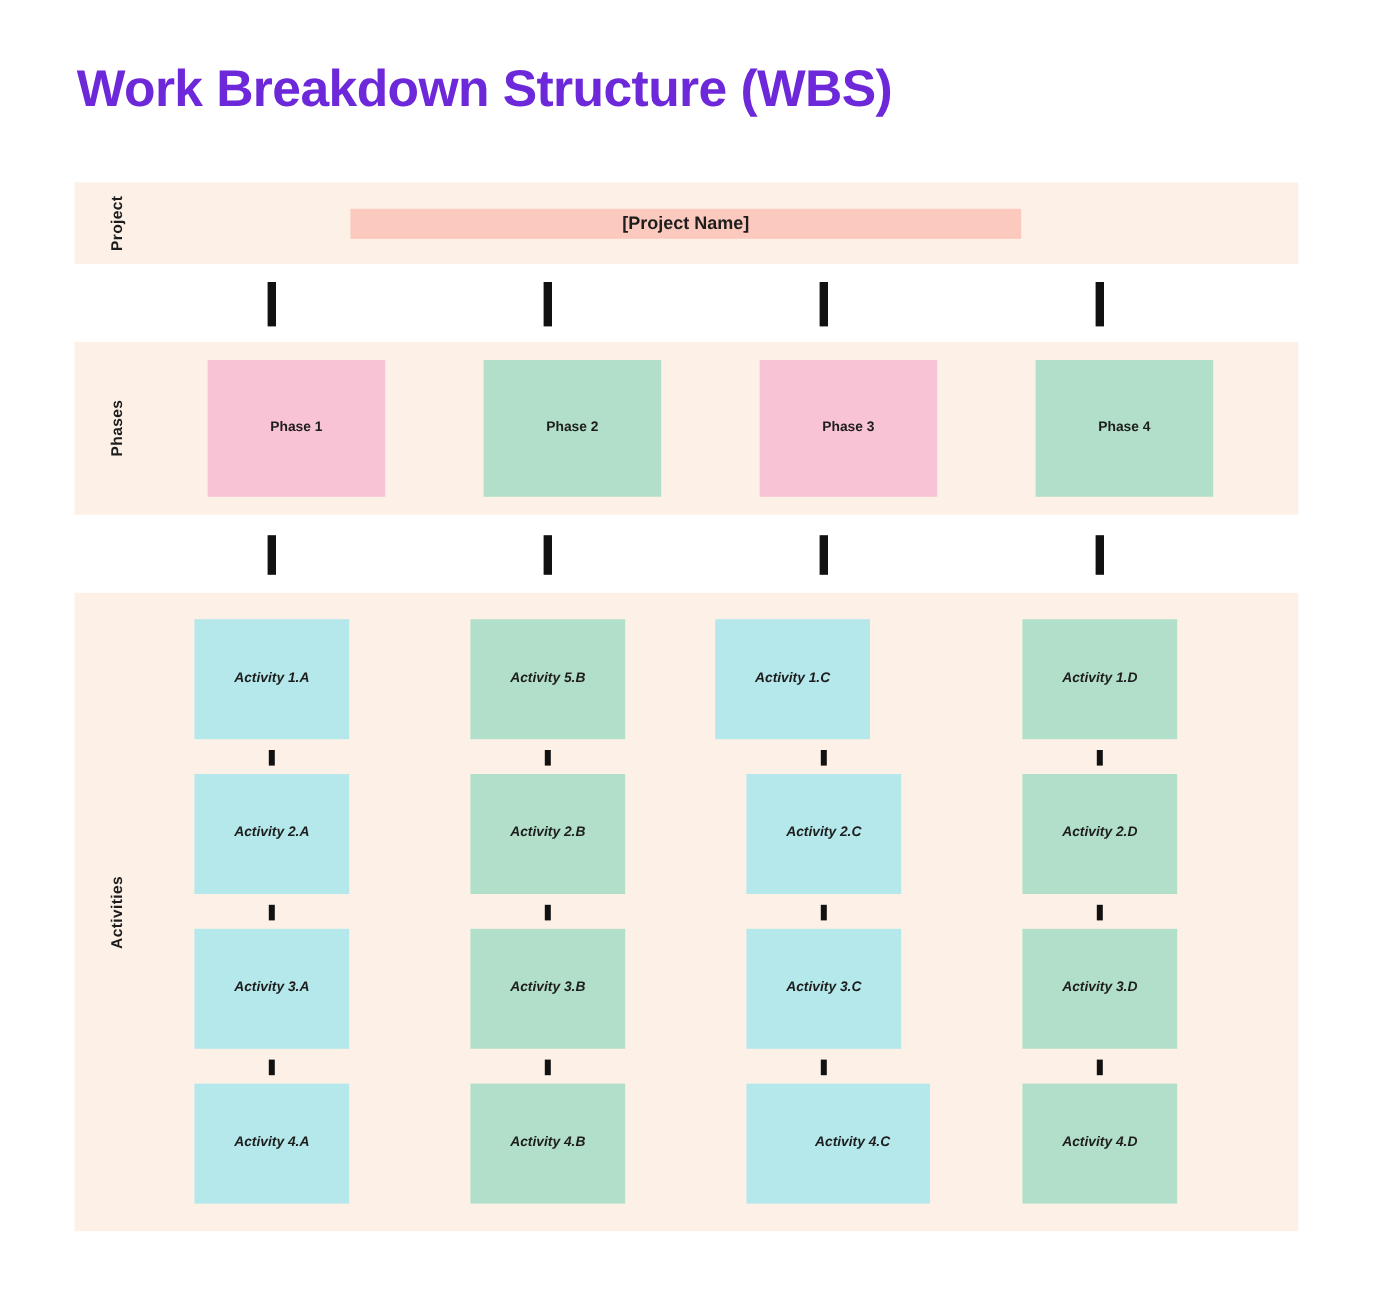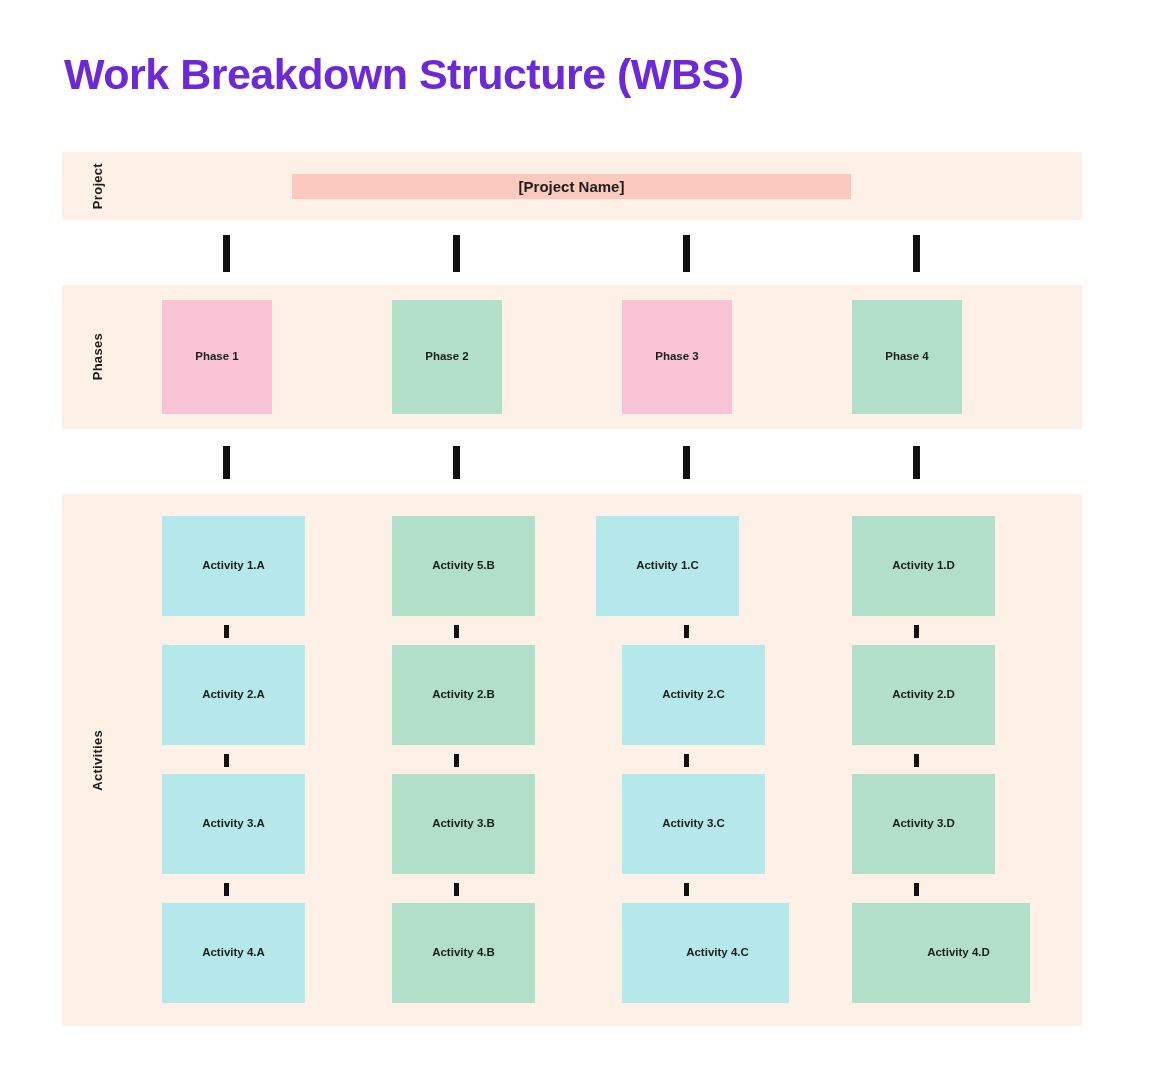--- a/index.html
+++ b/index.html
@@ -96,22 +96,22 @@
     position: absolute;
     display: flex;
     align-items: center;
     justify-content: center;
     font-size: 11.5px;
     font-weight: bold;
     color: #1d1d1d;
     text-align: center;
     line-height: 1.2;
   }
-  .phase-box    { width: 110px; height: 114px; }
-  .activity-box { width: 143px; height: 100px; }
+  .phase-box    { width: 148px; height: 114px; margin-left: 11px; }
+  .activity-box { width: 129px; height: 100px; font-style: italic; }
 
   .fill-pink { background: #f8c3d4; }
   .fill-mint { background: #b2dfc9; }
   .fill-cyan { background: #b5e8eb; }
 </style>
 </head>
 <body>
 
 <div class="page-title">Work Breakdown Structure (WBS)</div>
 
@@ -213,15 +213,15 @@
 </div>
 <div class="conn-sub" style="left:914px; top:625px;"></div>
 <div class="node-box activity-box fill-mint" style="left:852px; top:645px;">
   <span>Activity 2.D</span>
 </div>
 <div class="conn-sub" style="left:914px; top:754px;"></div>
 <div class="node-box activity-box fill-mint" style="left:852px; top:774px;">
   <span>Activity 3.D</span>
 </div>
 <div class="conn-sub" style="left:914px; top:883px;"></div>
-<div class="node-box activity-box fill-mint" style="left:852px; top:903px;padding-left:35px;">
+<div class="node-box activity-box fill-mint" style="left:852px; top:903px;">
   <span>Activity 4.D</span>
 </div>
 
 </body></html>

